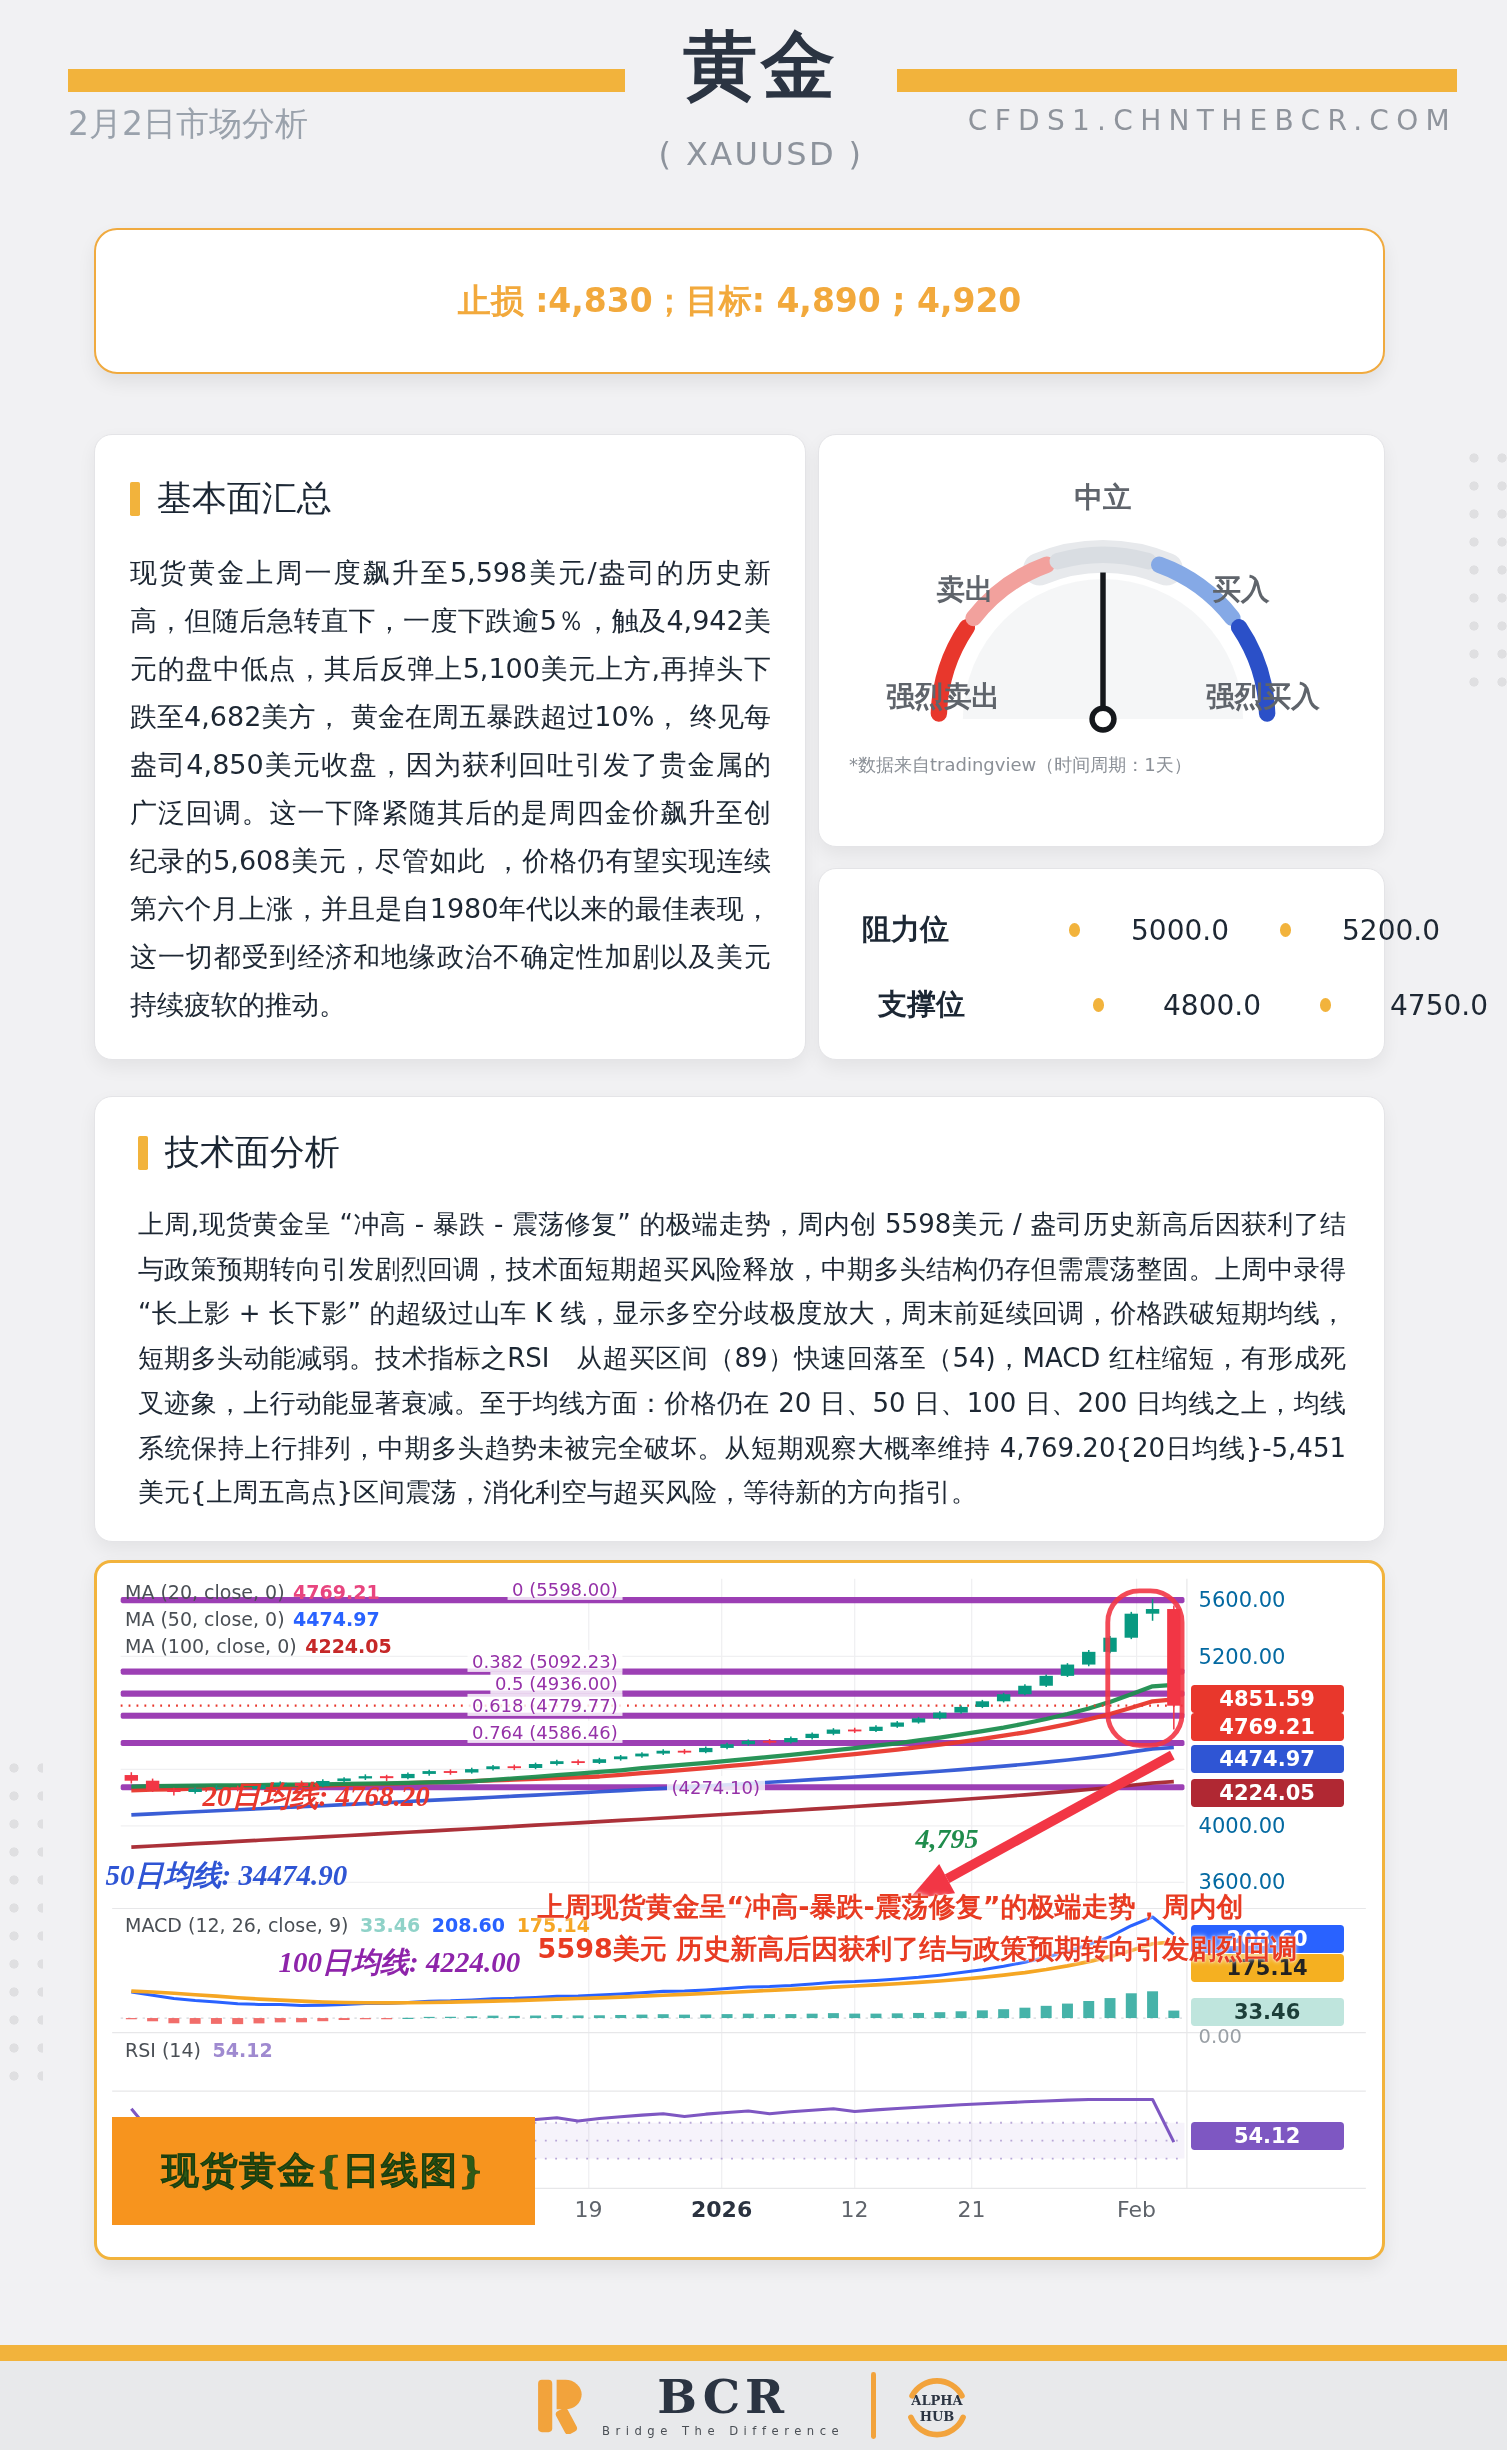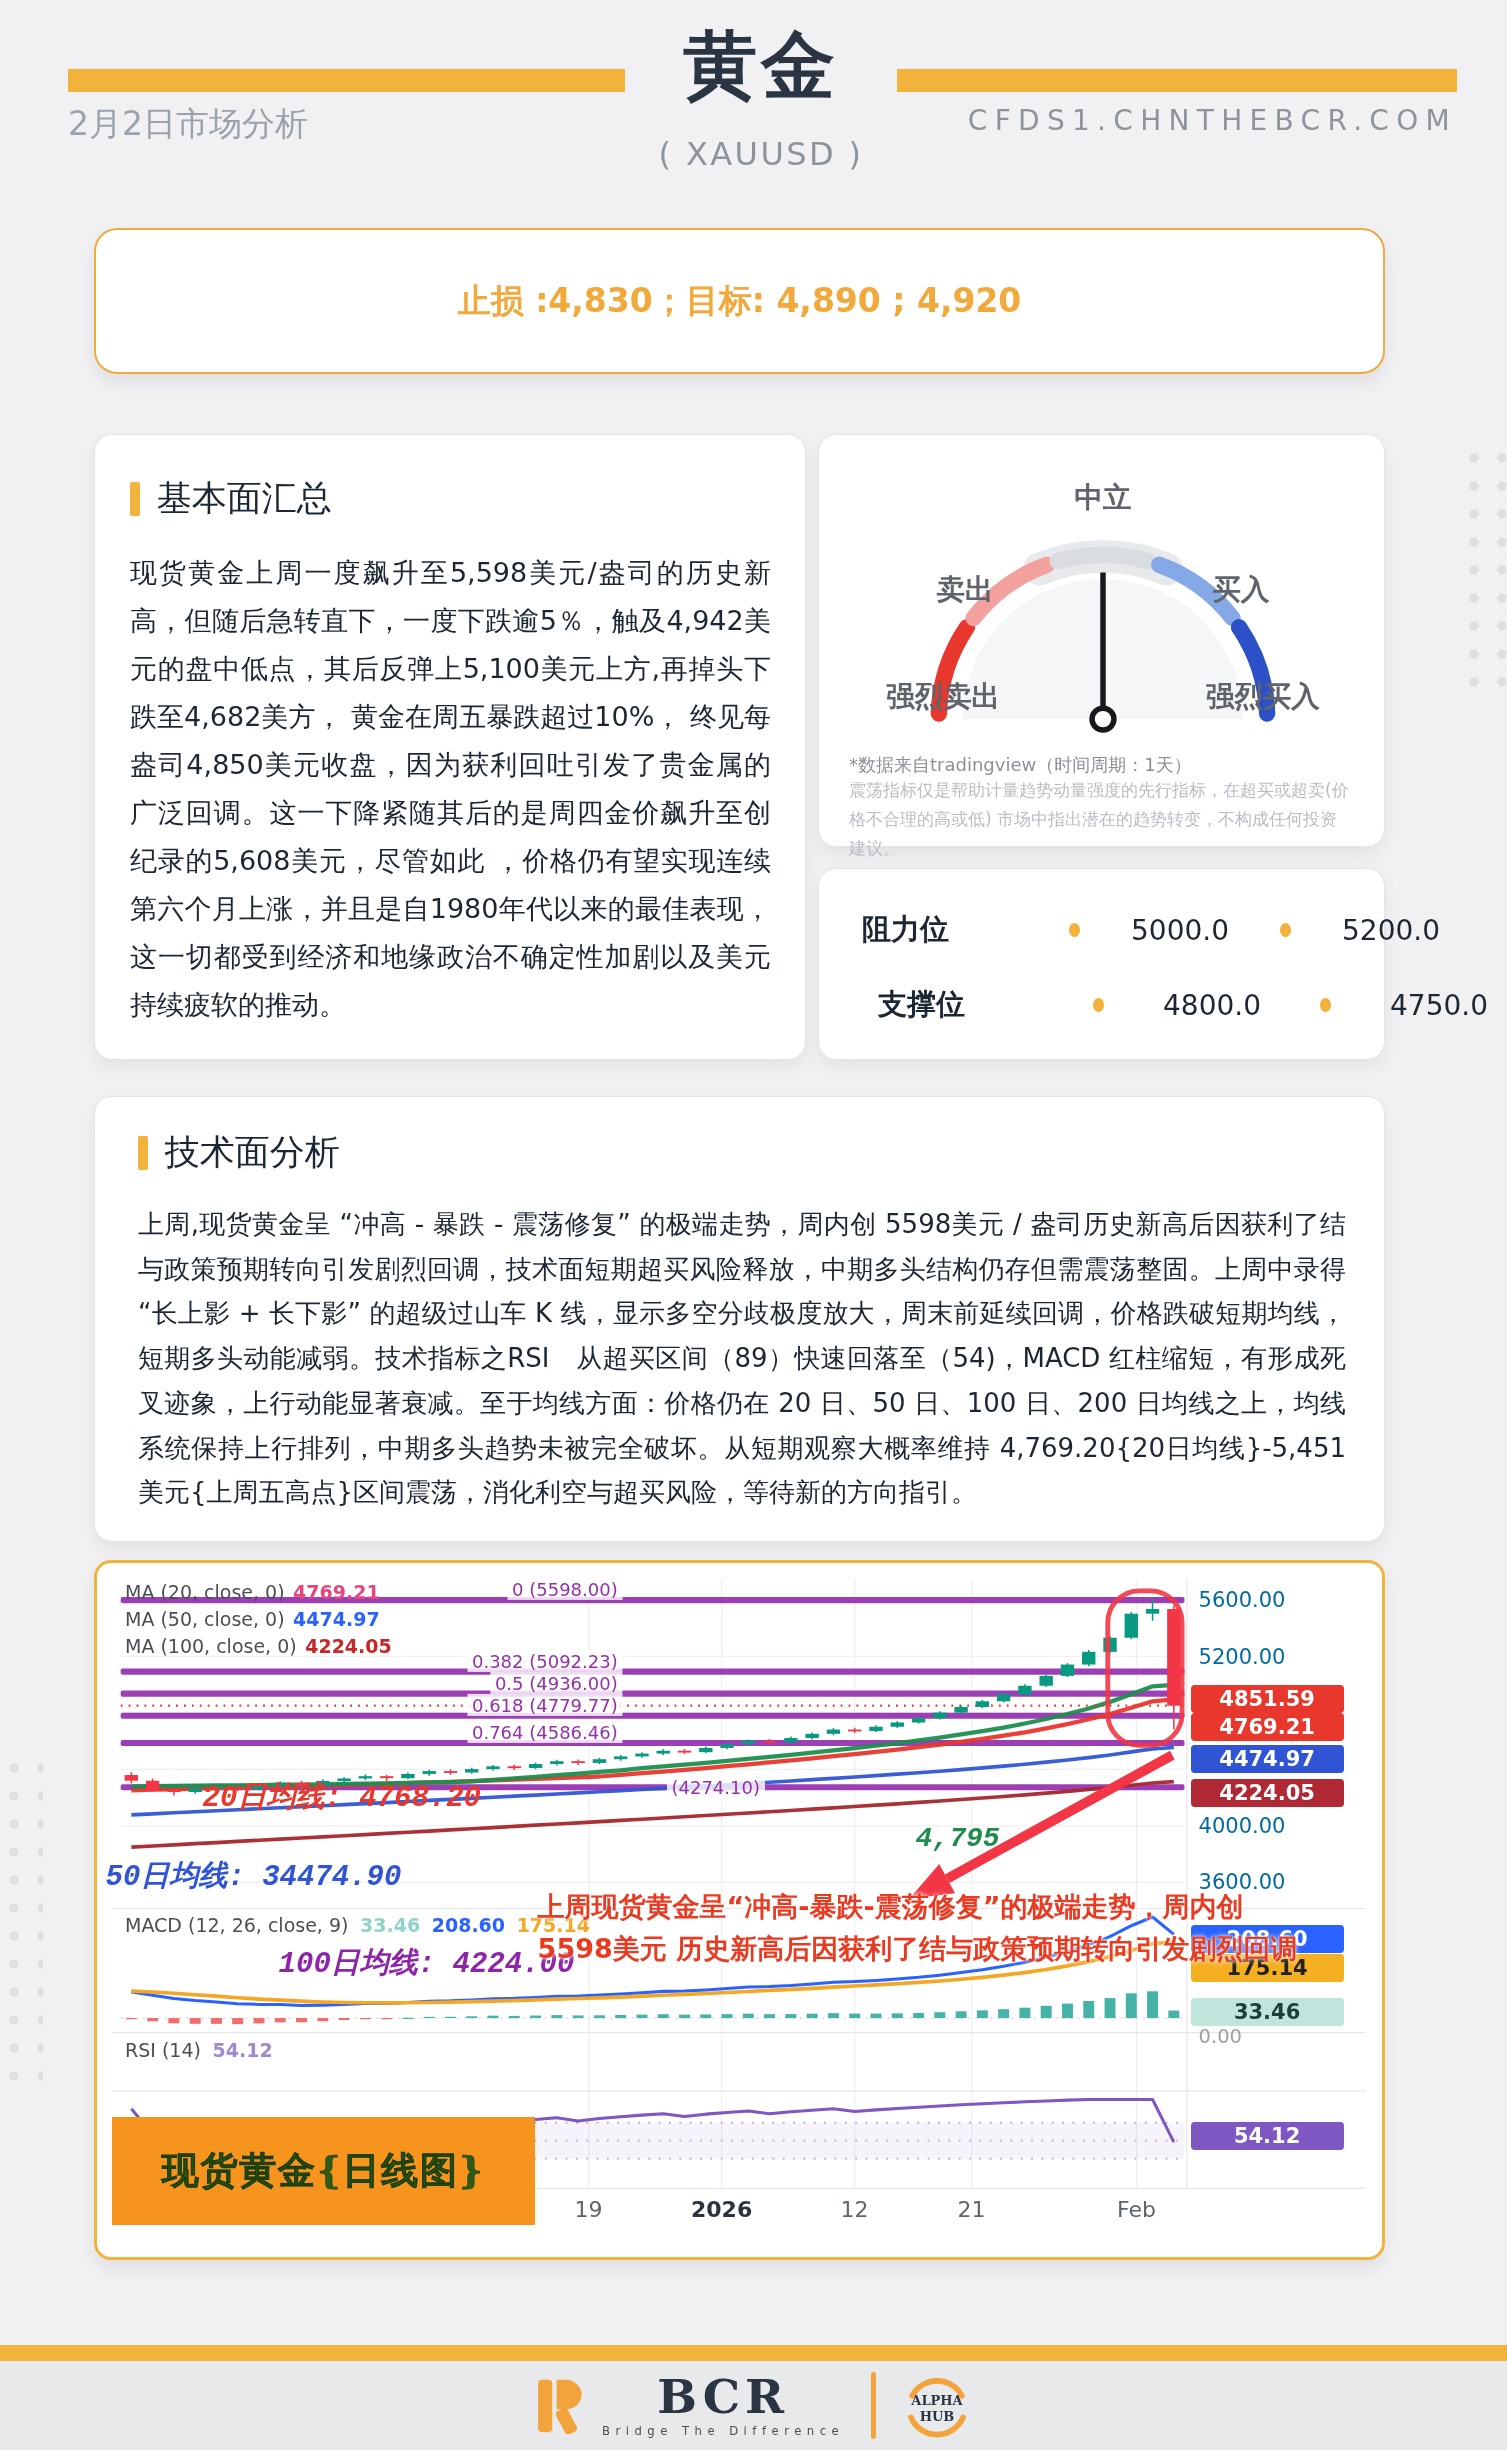--- a/index.html
+++ b/index.html
@@ -29,21 +29,21 @@
   #chart-card{position:absolute;left:94px;top:1560px;width:1291px;height:700px;background:#fff;border:3.7px solid #f2b33c;border-radius:17px;box-shadow:0 8.5px 18px rgba(0,0,0,.07);}
   #chart-inner{position:absolute;left:14.6px;top:12px;width:1254px;height:667px;}
   #chart-svg{position:absolute;left:0;top:0;}
   .ov{position:absolute;white-space:nowrap;}
   .lg-label{color:#4a4f55;font-size:19px;}
   .lg-val{font-size:19px;font-weight:700;margin-left:8.5px;}
   .ax-lab{position:absolute;left:1087px;transform:translateY(-50%);color:#0369a1;font-size:21px;}
   .ax-badge{position:absolute;left:1079px;width:153px;height:28px;border-radius:3.7px;display:flex;align-items:center;justify-content:center;transform:translateY(-50%);font-size:21px;font-weight:700;color:#fff;}
   .fib{position:absolute;color:#9531a8;font-size:18px;background:rgba(255,255,255,.82);padding:0.6px 4.9px;transform:translate(-100%,-50%);}
   .xlab{position:absolute;top:622px;transform:translateX(-50%);color:#5f646b;font-size:22px;}
-  .hand{position:absolute;font-style:italic;font-weight:700;font-family:Liberation Mono, monospace;}
+  .hand{position:absolute;font-style:italic;font-weight:700;font-family:Liberation Serif, serif;}
   .rednote{position:absolute;color:#e83b22;font-weight:800;font-size:27px;text-shadow:0 0 4.9px #fff,0 0 1.8px #fff;}
   #chart-titlebox{position:absolute;left:0px;top:542px;width:423px;height:108px;background:#f7941e;display:flex;align-items:center;justify-content:center;z-index:6;}
   #chart-titlebox span{font-family:"DejaVu Serif","Liberation Serif",serif;font-size:37px;font-weight:900;color:#2d5a17;letter-spacing:1.8px;-webkit-text-stroke:0.6px #1d3f0e;}
   
   #footer{position:absolute;left:0;top:2361px;width:1508px;height:89px;background:#e8e9eb;display:flex;align-items:center;justify-content:center;}
   .bcr-text{font-family:"DejaVu Serif","Liberation Serif",serif;font-weight:700;font-size:47px;color:#2b3442;letter-spacing:4.9px;line-height:1;}
   .bcr-tag{font-size:11.6px;color:#4a4f55;letter-spacing:5.5px;margin-top:3.7px;}
   .sep{width:4.9px;height:67px;background:#f2a33c;border-radius:2.4px;margin:0 27px;}
   .gauge-wrap{display:flex;justify-content:center;}
 </style>
@@ -87,21 +87,20 @@
         <line x1="200" y1="232" x2="200" y2="98" stroke="#15181c" stroke-width="5"></line>
         <circle cx="200" cy="232" r="10" fill="#fff" stroke="#15181c" stroke-width="5"></circle>
         <text x="200" y="38" text-anchor="middle" font-size="26" font-weight="bold" fill="#5f646b">中立</text>
         <text x="100" y="122" text-anchor="end" font-size="26" font-weight="bold" fill="#5f646b">卖出</text>
         <text x="300" y="122" text-anchor="start" font-size="26" font-weight="bold" fill="#5f646b">买入</text>
         <text x="2" y="220" text-anchor="start" font-size="26" font-weight="bold" fill="#5f646b">强烈卖出</text>
         <text x="398" y="220" text-anchor="end" font-size="26" font-weight="bold" fill="#5f646b">强烈买入</text>
       </svg>
     </div>
     <div class="gauge-note1" style="position:absolute;left:30px;top:302px;">*数据来自tradingview（时间周期：1天）</div>
-    <div class="gauge-note2" style="position:absolute;left:30px;top:330px;width:505px;">震荡指标仅是帮助计量趋势动量强度的先行指标，在超买或超卖(价格不合理的高或低) 市场中指出潜在的趋势转变，不构成任何投资建议。</div>
   </div>
 
   <div class="card" style="left:818px;top:868px;width:567px;height:192px;">
     <div class="lvl-row" style="position:absolute;left:43px;top:41px;">
       <div class="lab">阻力位</div>
       <div class="dot"></div>
       <div class="val">5000.0</div>
       <div class="dot"></div>
       <div class="val">5200.0</div>
     </div>

